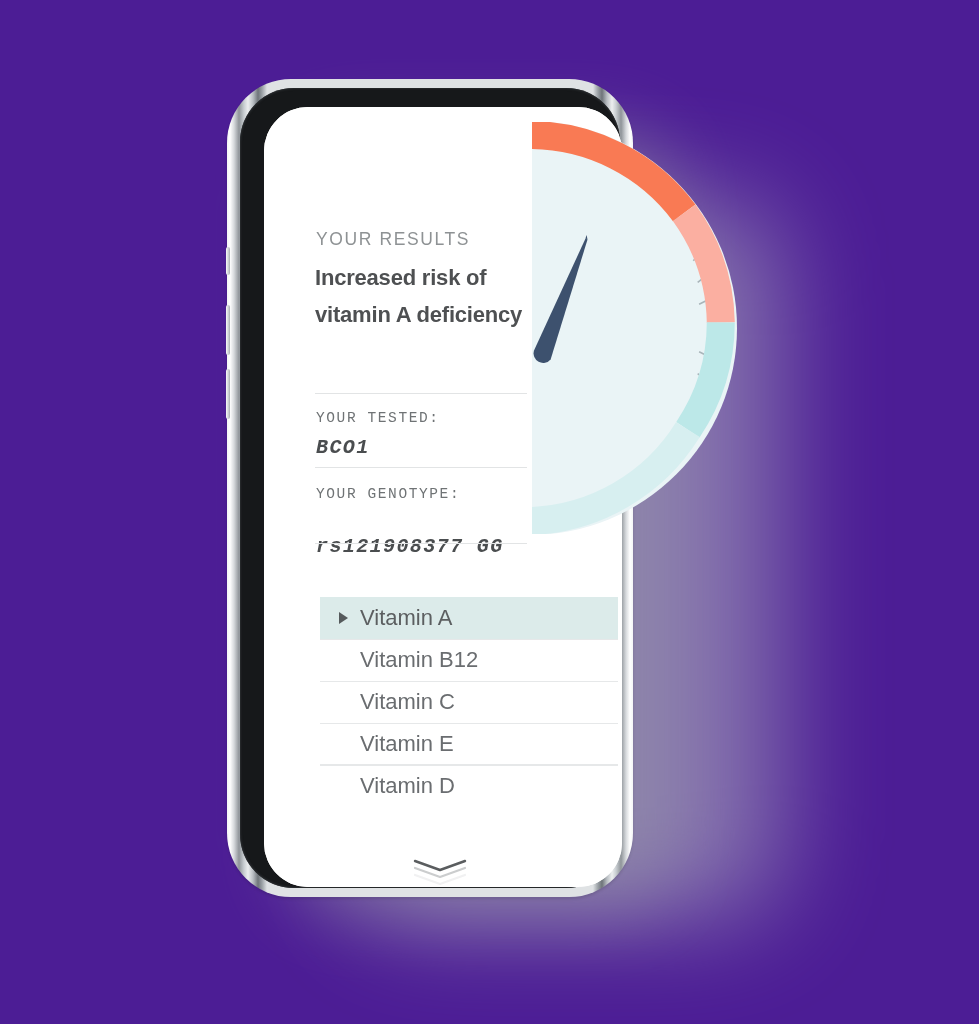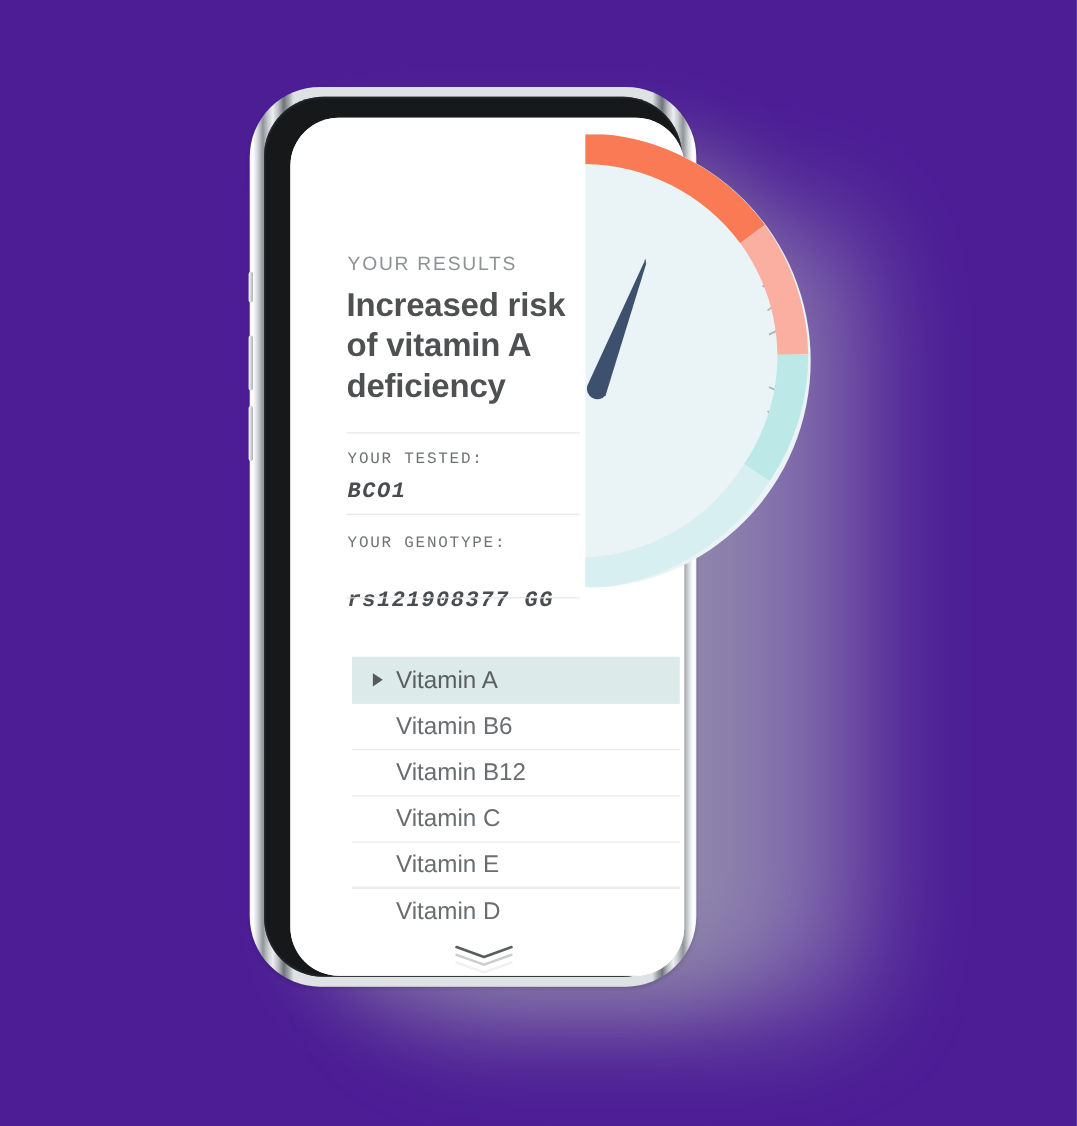--- a/index.html
+++ b/index.html
@@ -139,21 +139,21 @@
     font-size: 17.5px;
     letter-spacing: 1.6px;
     color: #8e9294;
     font-weight: 400;
   }
   .headline {
     position: absolute;
     left: 51px;
     top: 152px;
     width: 232px;
-    font-size: 30px;
+    font-size: 22px;
     line-height: 37px;
     font-weight: 700;
     color: #4e5052;
     letter-spacing: -0.2px;
   }
 
   .rule {
     position: absolute;
     left: 51px;
     width: 212px;
@@ -293,21 +293,20 @@
 
           <div class="rule r2"></div>
 
           <div class="meta-label l2">YOUR GENOTYPE:</div>
           <div class="meta-value v2">rs121908377  GG</div>
 
           <div class="rule r3"></div>
 
           <div class="vit-list" id="vit-list">
               <div class="vit-row selected"><div class="caret"></div><span>Vitamin A</span></div>
-              <div class="vit-row"><div class="divider"></div><span>Vitamin B6</span></div>
               <div class="vit-row"><div class="divider"></div><span>Vitamin B12</span></div>
               <div class="vit-row"><div class="divider"></div><span>Vitamin C</span></div>
               <div class="vit-row"><div class="divider"></div><div class="last-divider"></div><span>Vitamin E</span></div>
               <div class="vit-row"><div class="divider"></div><span>Vitamin D</span></div>
             </div>
 
           <div class="chevrons">
             <div class="chev c1">
               <svg width="54" height="14" viewBox="0 0 54 14">
                 <path d="M2 2 L27 11 L52 2" fill="none" stroke="#5a5d5f" stroke-width="2.4" stroke-linecap="round" stroke-linejoin="round"></path>

